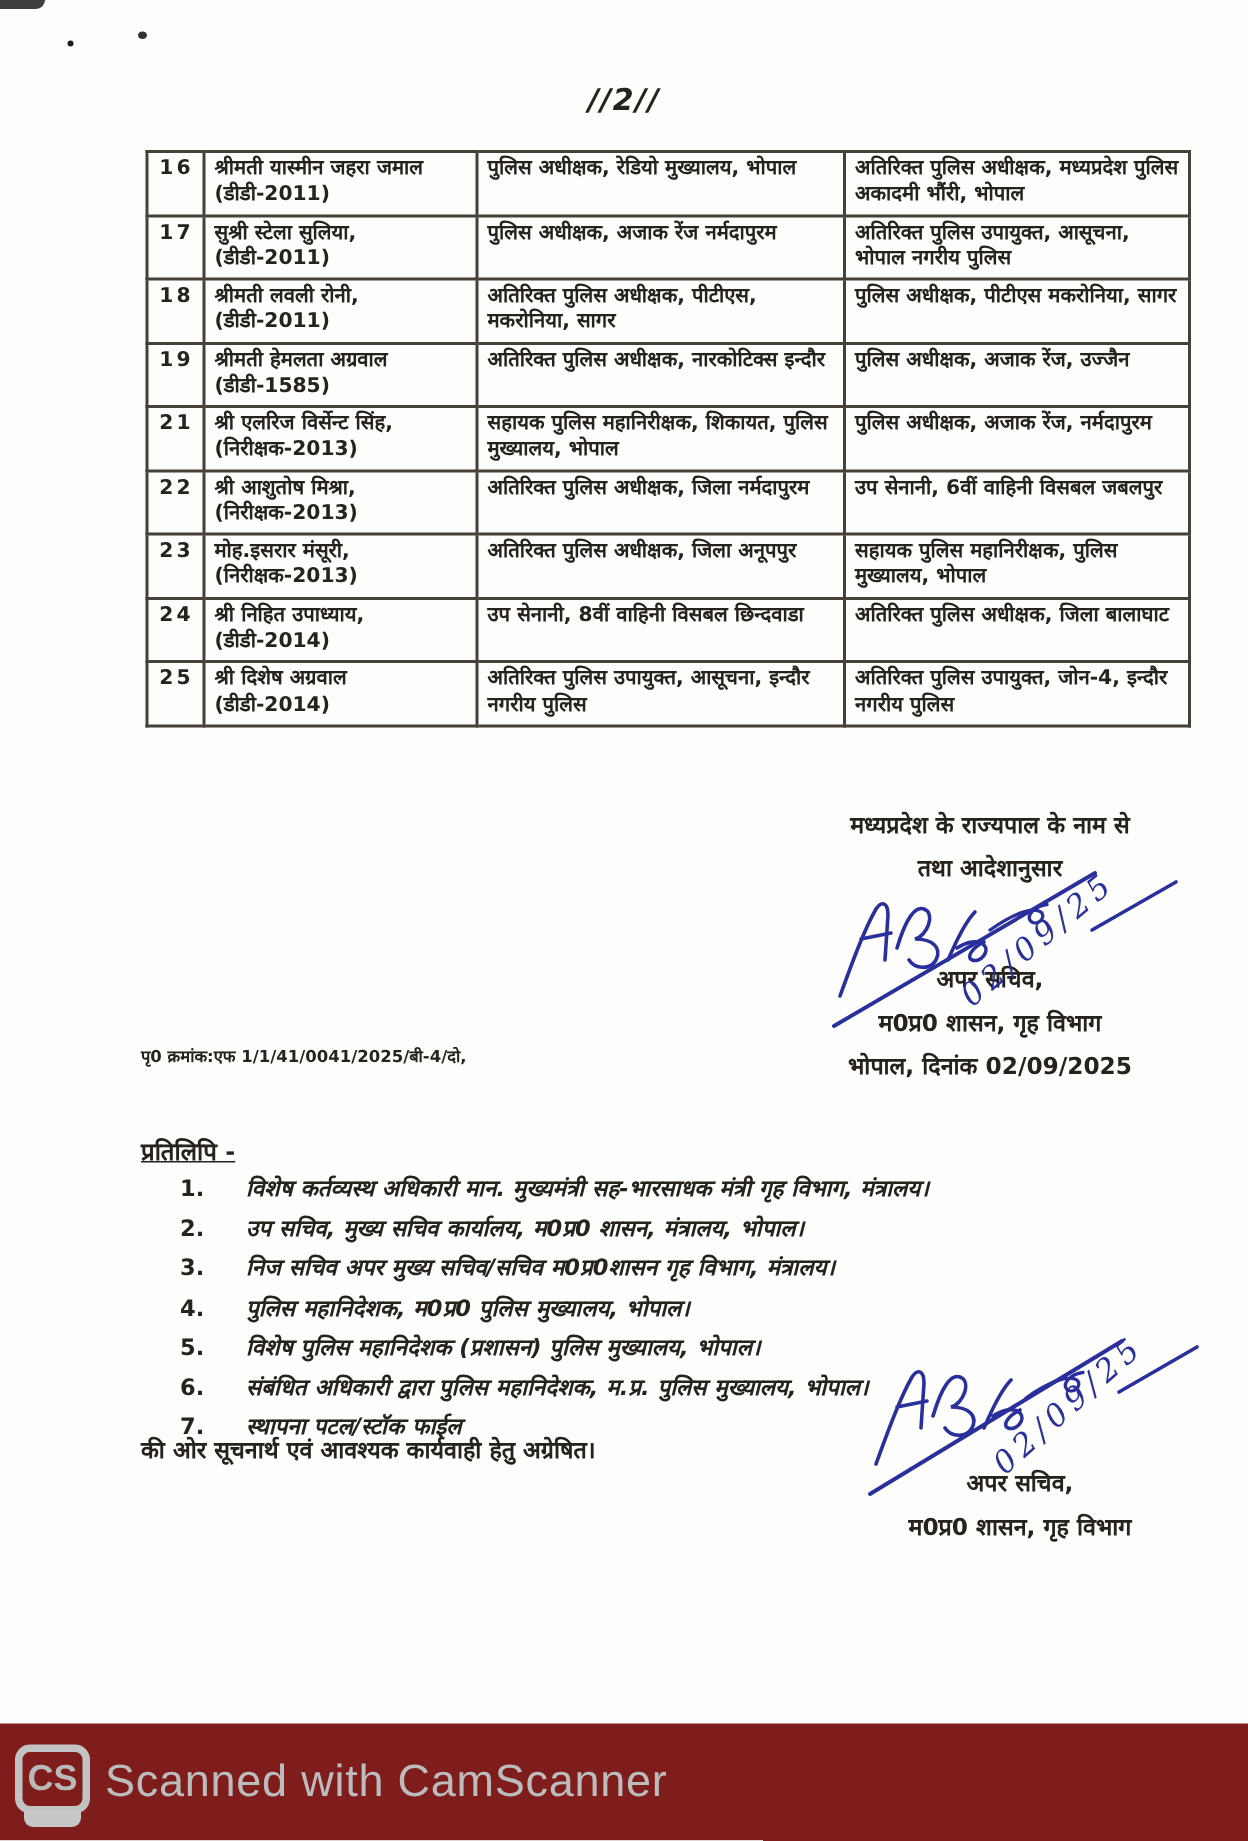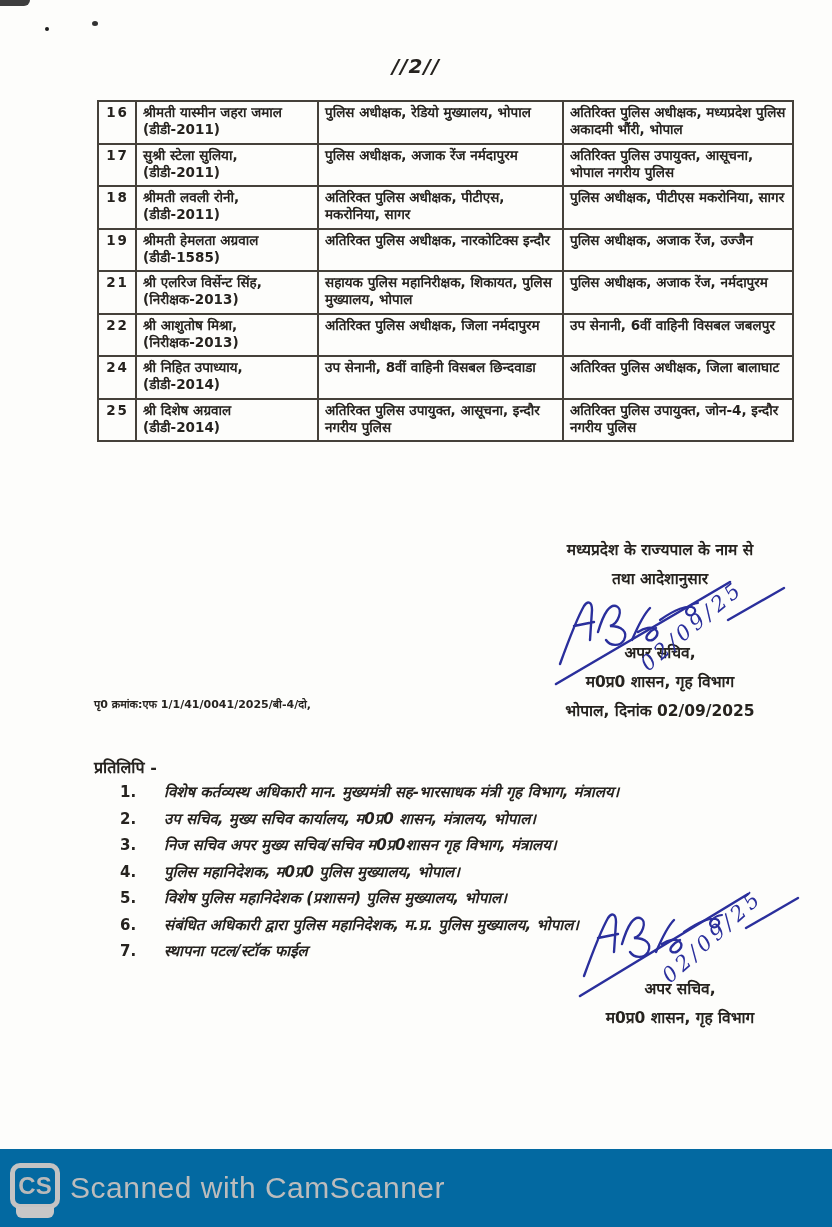--- a/index.html
+++ b/index.html
@@ -26,33 +26,33 @@
   .order-block{position:absolute;left:515px;top:538px;width:290px;text-align:center;
     font-size:15.5px;font-weight:bold;}
   .order-block .ln{margin-bottom:7px;}
 
   .officer-block{position:absolute;text-align:center;font-size:15.5px;font-weight:bold;}
   .officer-block .ln{margin-bottom:7px;}
   .officer-block-1{left:515px;top:641px;width:290px;}
   .officer-block-2{left:555px;top:977px;width:250px;}
 
   .ref-line{position:absolute;left:94px;top:696px;font-size:11px;font-weight:bold;}
-  .copy-heading{position:absolute;left:94px;top:756px;font-size:16px;font-weight:bold;}
+  .copy-heading{position:absolute;left:94px;top:756px;font-size:16px;font-weight:bold;text-decoration:underline;}
   .copy-list{position:absolute;left:120px;top:783px;width:640px;}
   .copy-item{display:flex;margin-bottom:7px;font-size:15px;font-weight:bold;line-height:1.3;}
   .copy-item .num{width:44px;flex:0 0 44px;}
   .copy-item .txt{flex:1;font-style:italic;}
   .closing-line{position:absolute;left:94px;top:955px;font-size:15.5px;font-weight:bold;}
 
   .sig{position:absolute;}
   .sig-1{left:552px;top:568px;width:248px;height:125px;}
   .sig-2{left:578px;top:878px;width:230px;height:125px;}
 
   
-  .cam-footer{position:absolute;left:0;bottom:0;width:100%;height:78px;background:#0369a1;}
+  .cam-footer{position:absolute;left:0;bottom:0;width:100%;height:78px;background:#7f1d1d;}
   .cs-logo{position:absolute;left:10px;top:14px;width:40px;height:36px;
     border:5px solid #c3c3c3;border-radius:10px;display:flex;align-items:center;justify-content:center;}
   .cs-logo .cs-text{font-family:"Liberation Sans",sans-serif;font-weight:bold;font-size:24px;color:#b9b9b9;letter-spacing:0px;}
   .cs-tab{position:absolute;left:16px;top:58px;width:38px;height:11px;background:#c7c7c7;border-radius:0 0 6px 6px;}
   .cam-text{position:absolute;left:70px;top:22px;font-family:"Liberation Sans",sans-serif;
     font-size:30px;color:#bcbcbc;letter-spacing:.5px;}
 </style>
 </head>
 <body>
 
@@ -100,20 +100,26 @@
           <td class="cell-sno">21</td>
           <td class="cell-name">श्री एलरिज विर्सेन्ट सिंह, (निरीक्षक-2013)</td>
           <td class="cell-from">सहायक पुलिस महानिरीक्षक, शिकायत, पुलिस मुख्यालय, भोपाल</td>
           <td class="cell-to">पुलिस अधीक्षक, अजाक रेंज, नर्मदापुरम</td>
         </tr>
         <tr>
           <td class="cell-sno">22</td>
           <td class="cell-name">श्री आशुतोष मिश्रा, (निरीक्षक-2013)</td>
           <td class="cell-from">अतिरिक्त पुलिस अधीक्षक, जिला नर्मदापुरम</td>
           <td class="cell-to">उप सेनानी, 6वीं वाहिनी विसबल जबलपुर</td>
+        </tr>
+        <tr>
+          <td class="cell-sno">23</td>
+          <td class="cell-name">मोह.इसरार मंसूरी, (निरीक्षक-2013)</td>
+          <td class="cell-from">अतिरिक्त पुलिस अधीक्षक, जिला अनूपपुर</td>
+          <td class="cell-to">सहायक पुलिस महानिरीक्षक, पुलिस मुख्यालय, भोपाल</td>
         </tr>
         <tr>
           <td class="cell-sno">24</td>
           <td class="cell-name">श्री निहित उपाध्याय, (डीडी-2014)</td>
           <td class="cell-from">उप सेनानी, 8वीं वाहिनी विसबल छिन्दवाडा</td>
           <td class="cell-to">अतिरिक्त पुलिस अधीक्षक, जिला बालाघाट</td>
         </tr>
         <tr>
           <td class="cell-sno">25</td>
           <td class="cell-name">श्री दिशेष अग्रवाल (डीडी-2014)</td>
@@ -171,20 +177,21 @@
       </div>
       <div class="copy-item">
         <span class="num">6.</span>
         <span class="txt">संबंधित अधिकारी द्वारा पुलिस महानिदेशक, म.प्र. पुलिस मुख्यालय, भोपाल।</span>
       </div>
       <div class="copy-item">
         <span class="num">7.</span>
         <span class="txt">स्थापना पटल/स्टॉक फाईल</span>
       </div>
     </div>
+  <div class="closing-line">की ओर सूचनार्थ एवं आवश्यक कार्यवाही हेतु अग्रेषित।</div>
 
   <div class="officer-block officer-block-2">
     <div class="ln">अपर सचिव,</div>
     <div class="ln">म0प्र0 शासन, गृह विभाग</div>
   </div>
 
   <svg class="sig sig-2" viewBox="0 0 230 125">
     <g stroke="#2a2f9c" fill="none" stroke-linecap="round">
       <line x1="2" y1="118" x2="170" y2="16" stroke-width="2.6"></line>
       <path d="M6,98 C14,76 22,54 30,40 C34,34 38,36 38,44 L36,74 M20,60 L40,56

